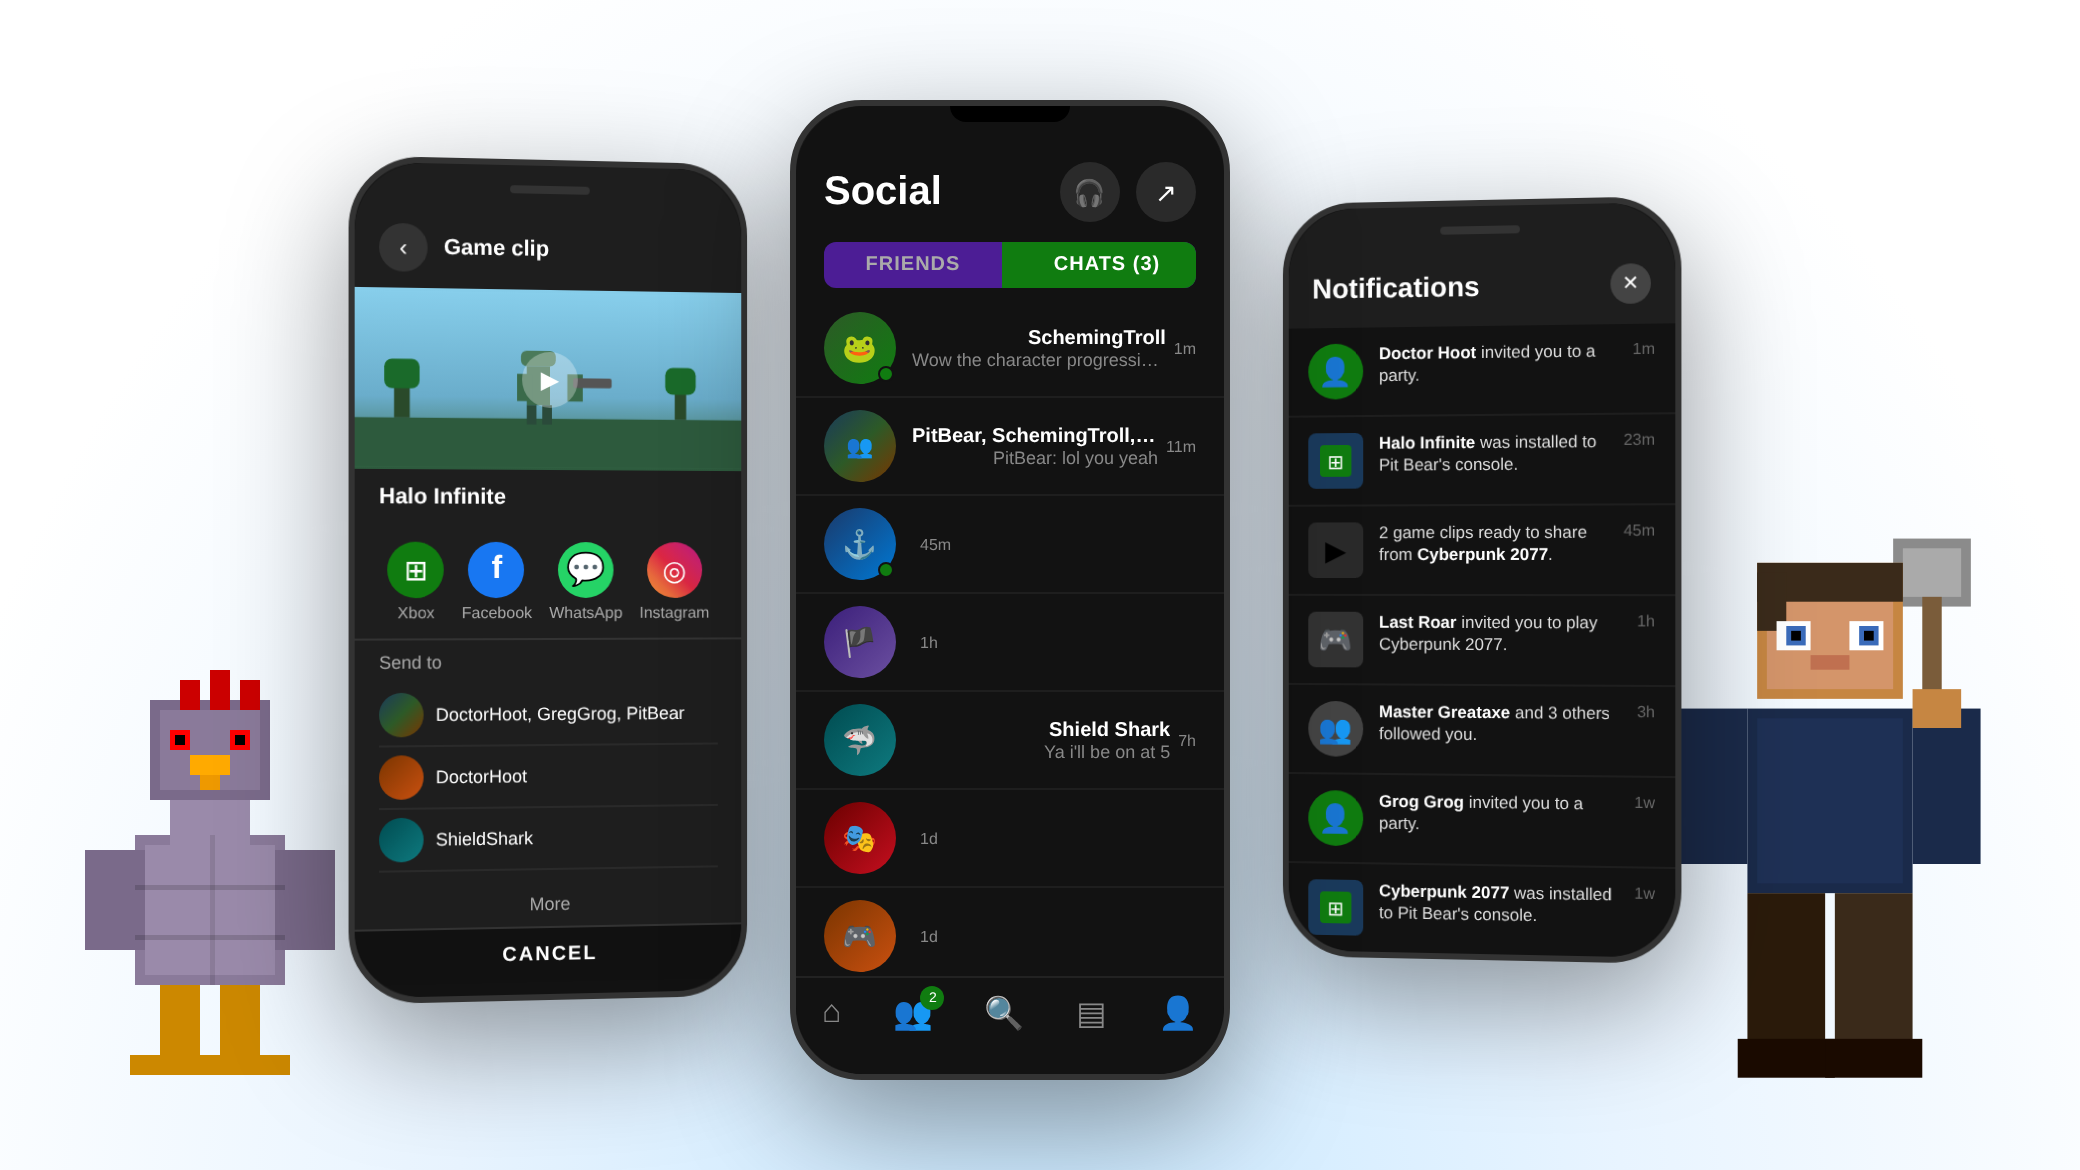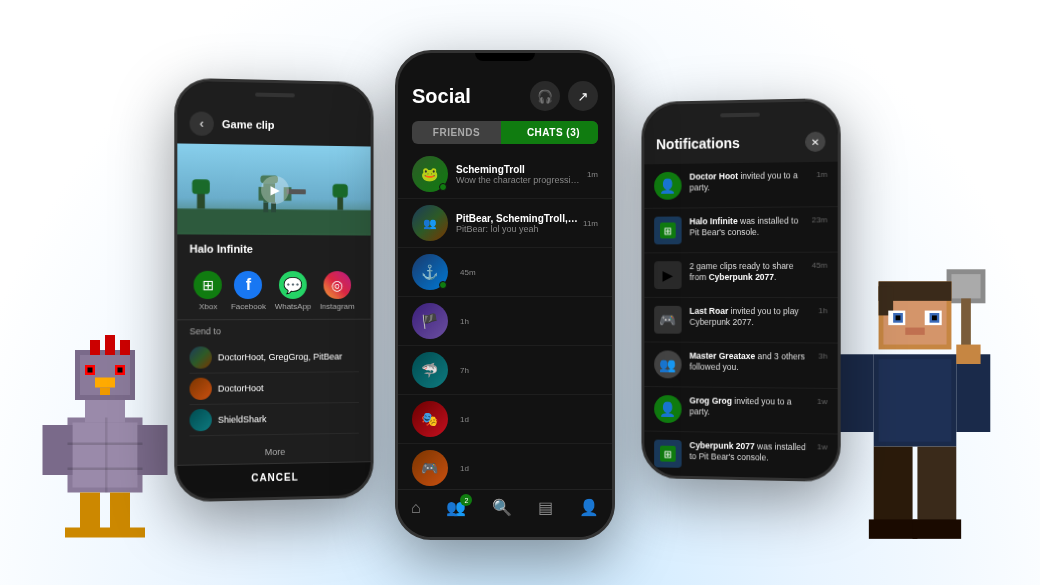--- a/index.html
+++ b/index.html
@@ -257,21 +257,21 @@
       color: #fff;
       font-size: 13px;
       cursor: pointer;
     }
 
     .tab-bar {
       display: flex;
       margin: 0 14px;
       border-radius: 6px;
       overflow: hidden;
-      background: #404040;
+      background: #4c1d95;
     }
     .tab {
       flex: 1;
       text-align: center;
       padding: 6px 4px;
       font-size: 10px;
       font-weight: 700;
       color: #aaa;
       letter-spacing: 0.5px;
       cursor: pointer;
@@ -312,20 +312,21 @@
       width: 8px;
       height: 8px;
       border-radius: 50%;
       background: #107c10;
       border: 1px solid #121212;
     }
 
     .chat-info {
       flex: 1;
       min-width: 0;
+      text-align: right;
     }
     .chat-name {
       color: #fff;
       font-size: 10px;
       font-weight: 600;
       white-space: nowrap;
       overflow: hidden;
       text-overflow: ellipsis;
     }
     .chat-preview {
@@ -720,20 +721,24 @@
           <div class="chat-avatar">
             <div class="av-content av-purple" style="border-radius:50%;">🏴</div>
           </div>
           <span class="chat-time">1h</span>
         </div>
 
         <div class="chat-item">
           <div class="chat-avatar">
             <div class="av-content av-teal" style="border-radius:50%;">🦈</div>
           </div>
+          <div class="chat-info">
+            <div class="chat-name">Shield Shark</div>
+            <div class="chat-preview">Ya i'll be on at 5</div>
+          </div>
           <span class="chat-time">7h</span>
         </div>
 
         <div class="chat-item">
           <div class="chat-avatar">
             <div class="av-content av-red" style="border-radius:50%;">🎭</div>
           </div>
           <span class="chat-time">1d</span>
         </div>
 

